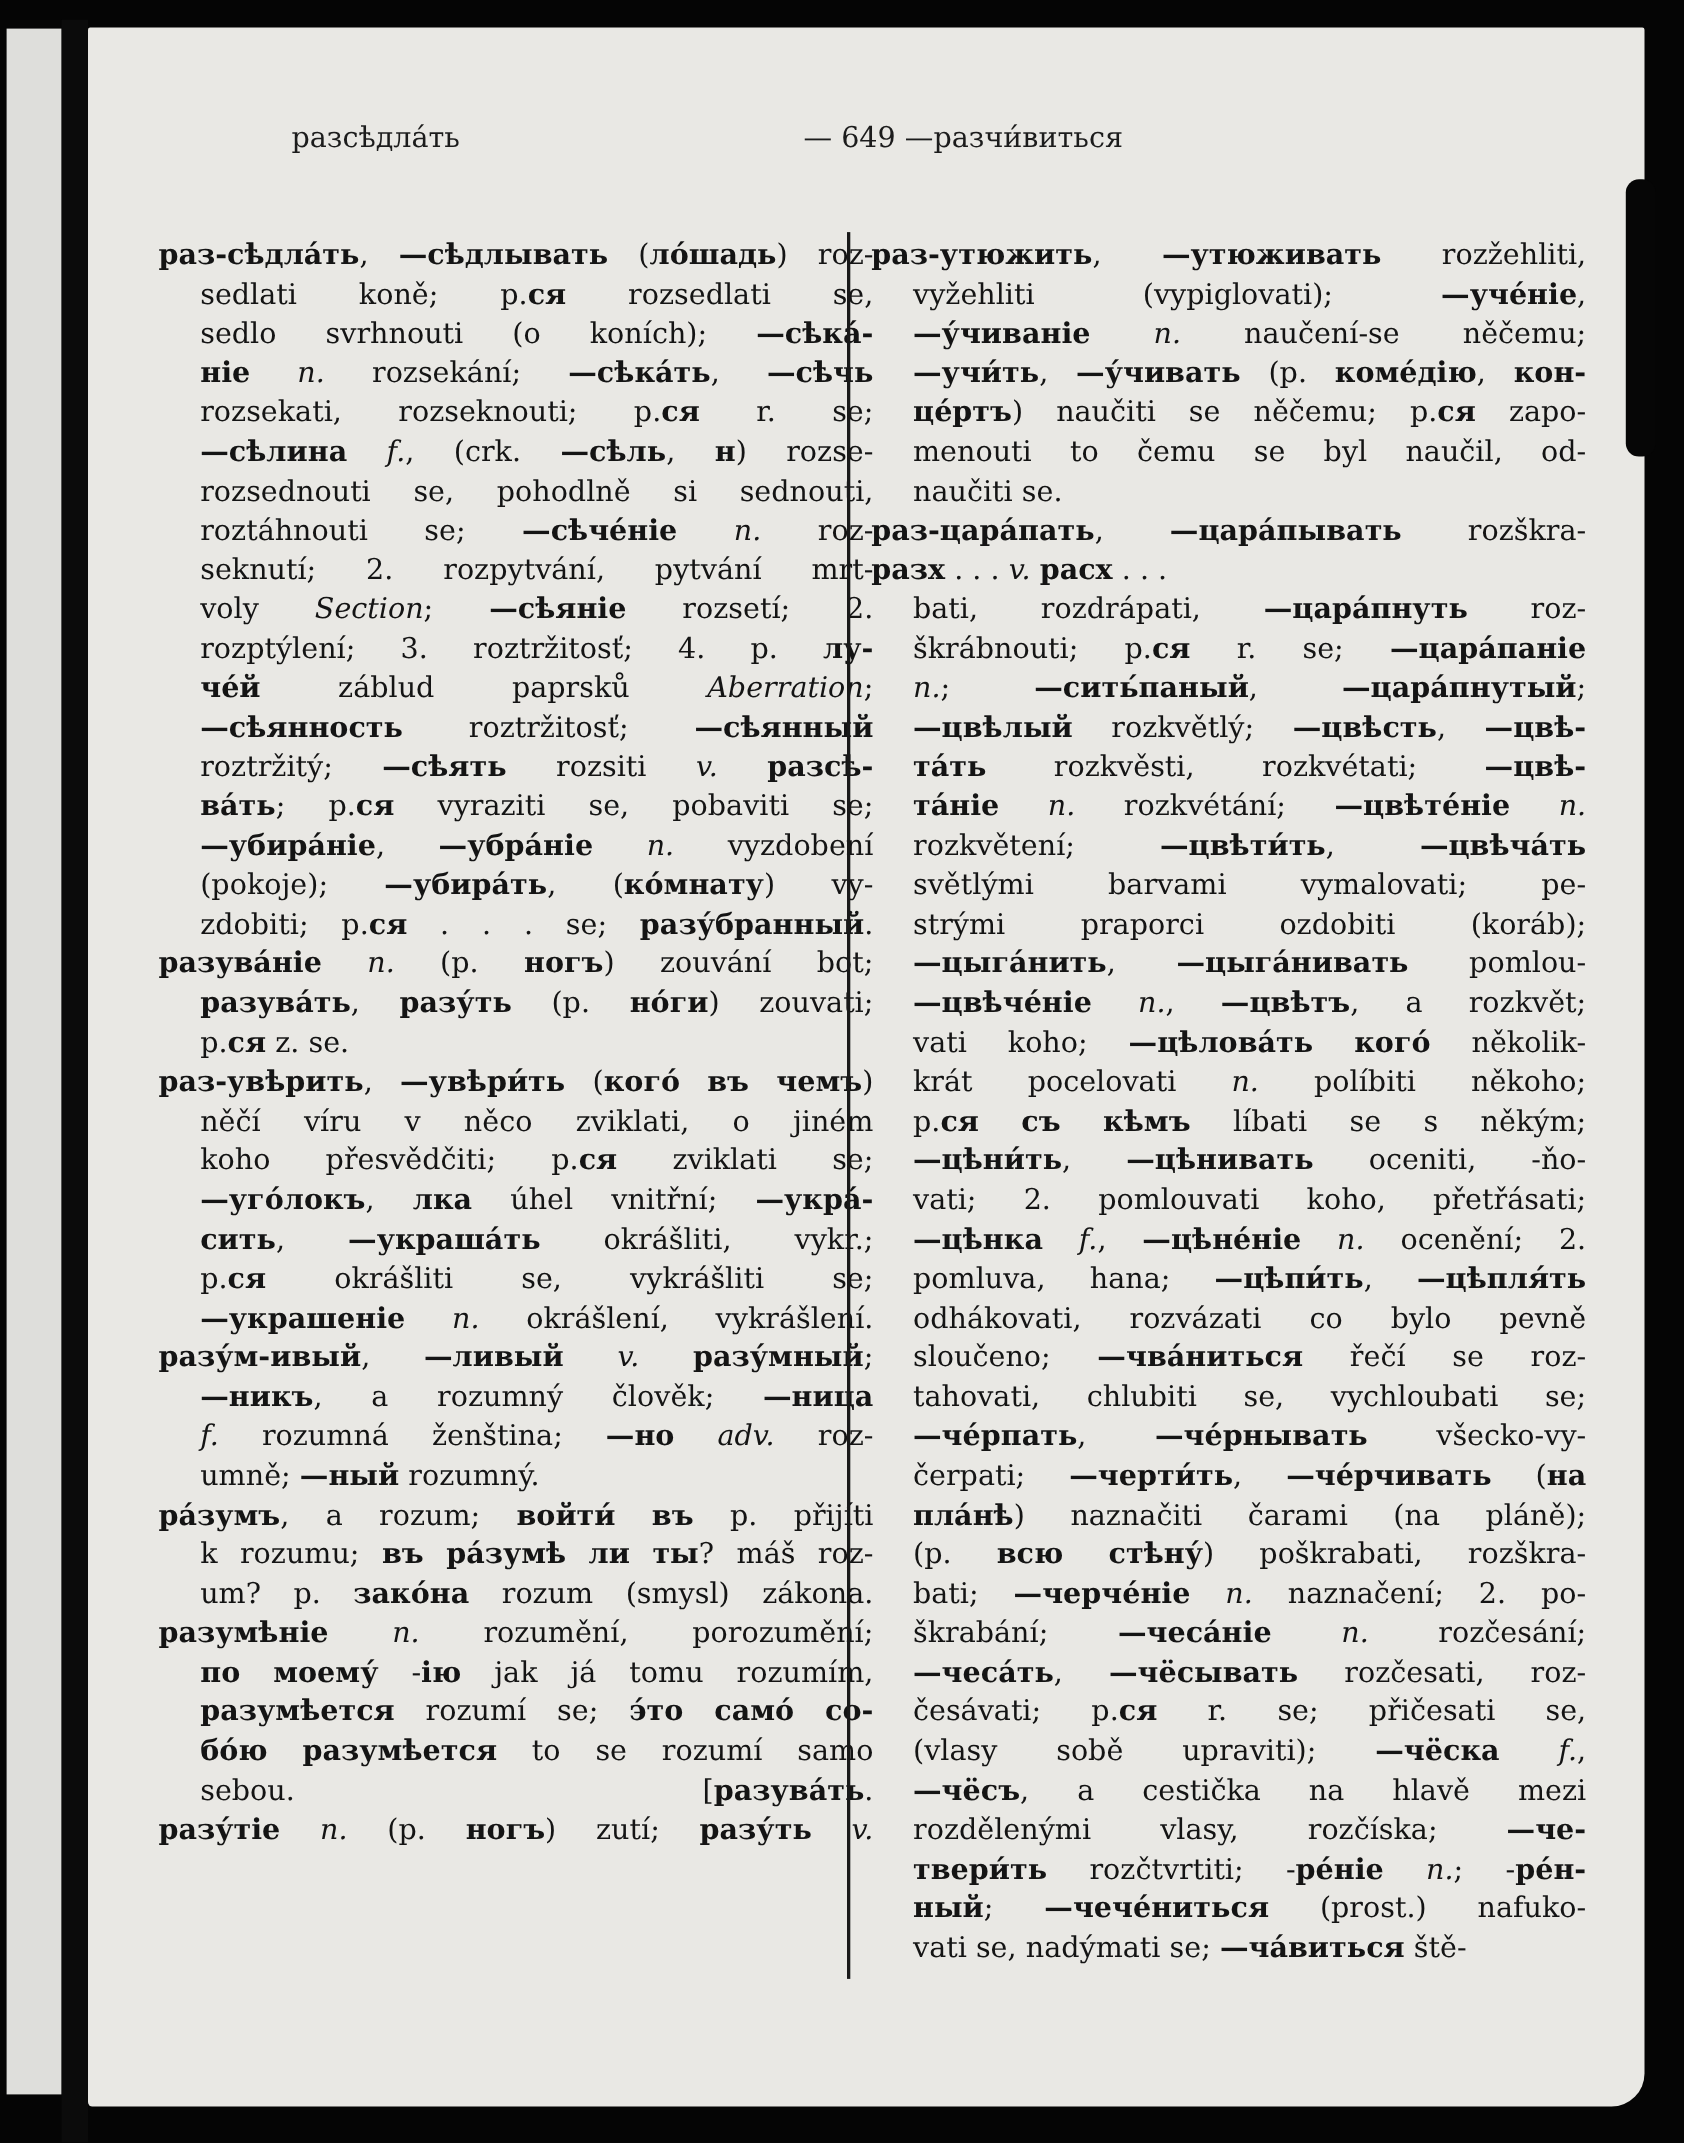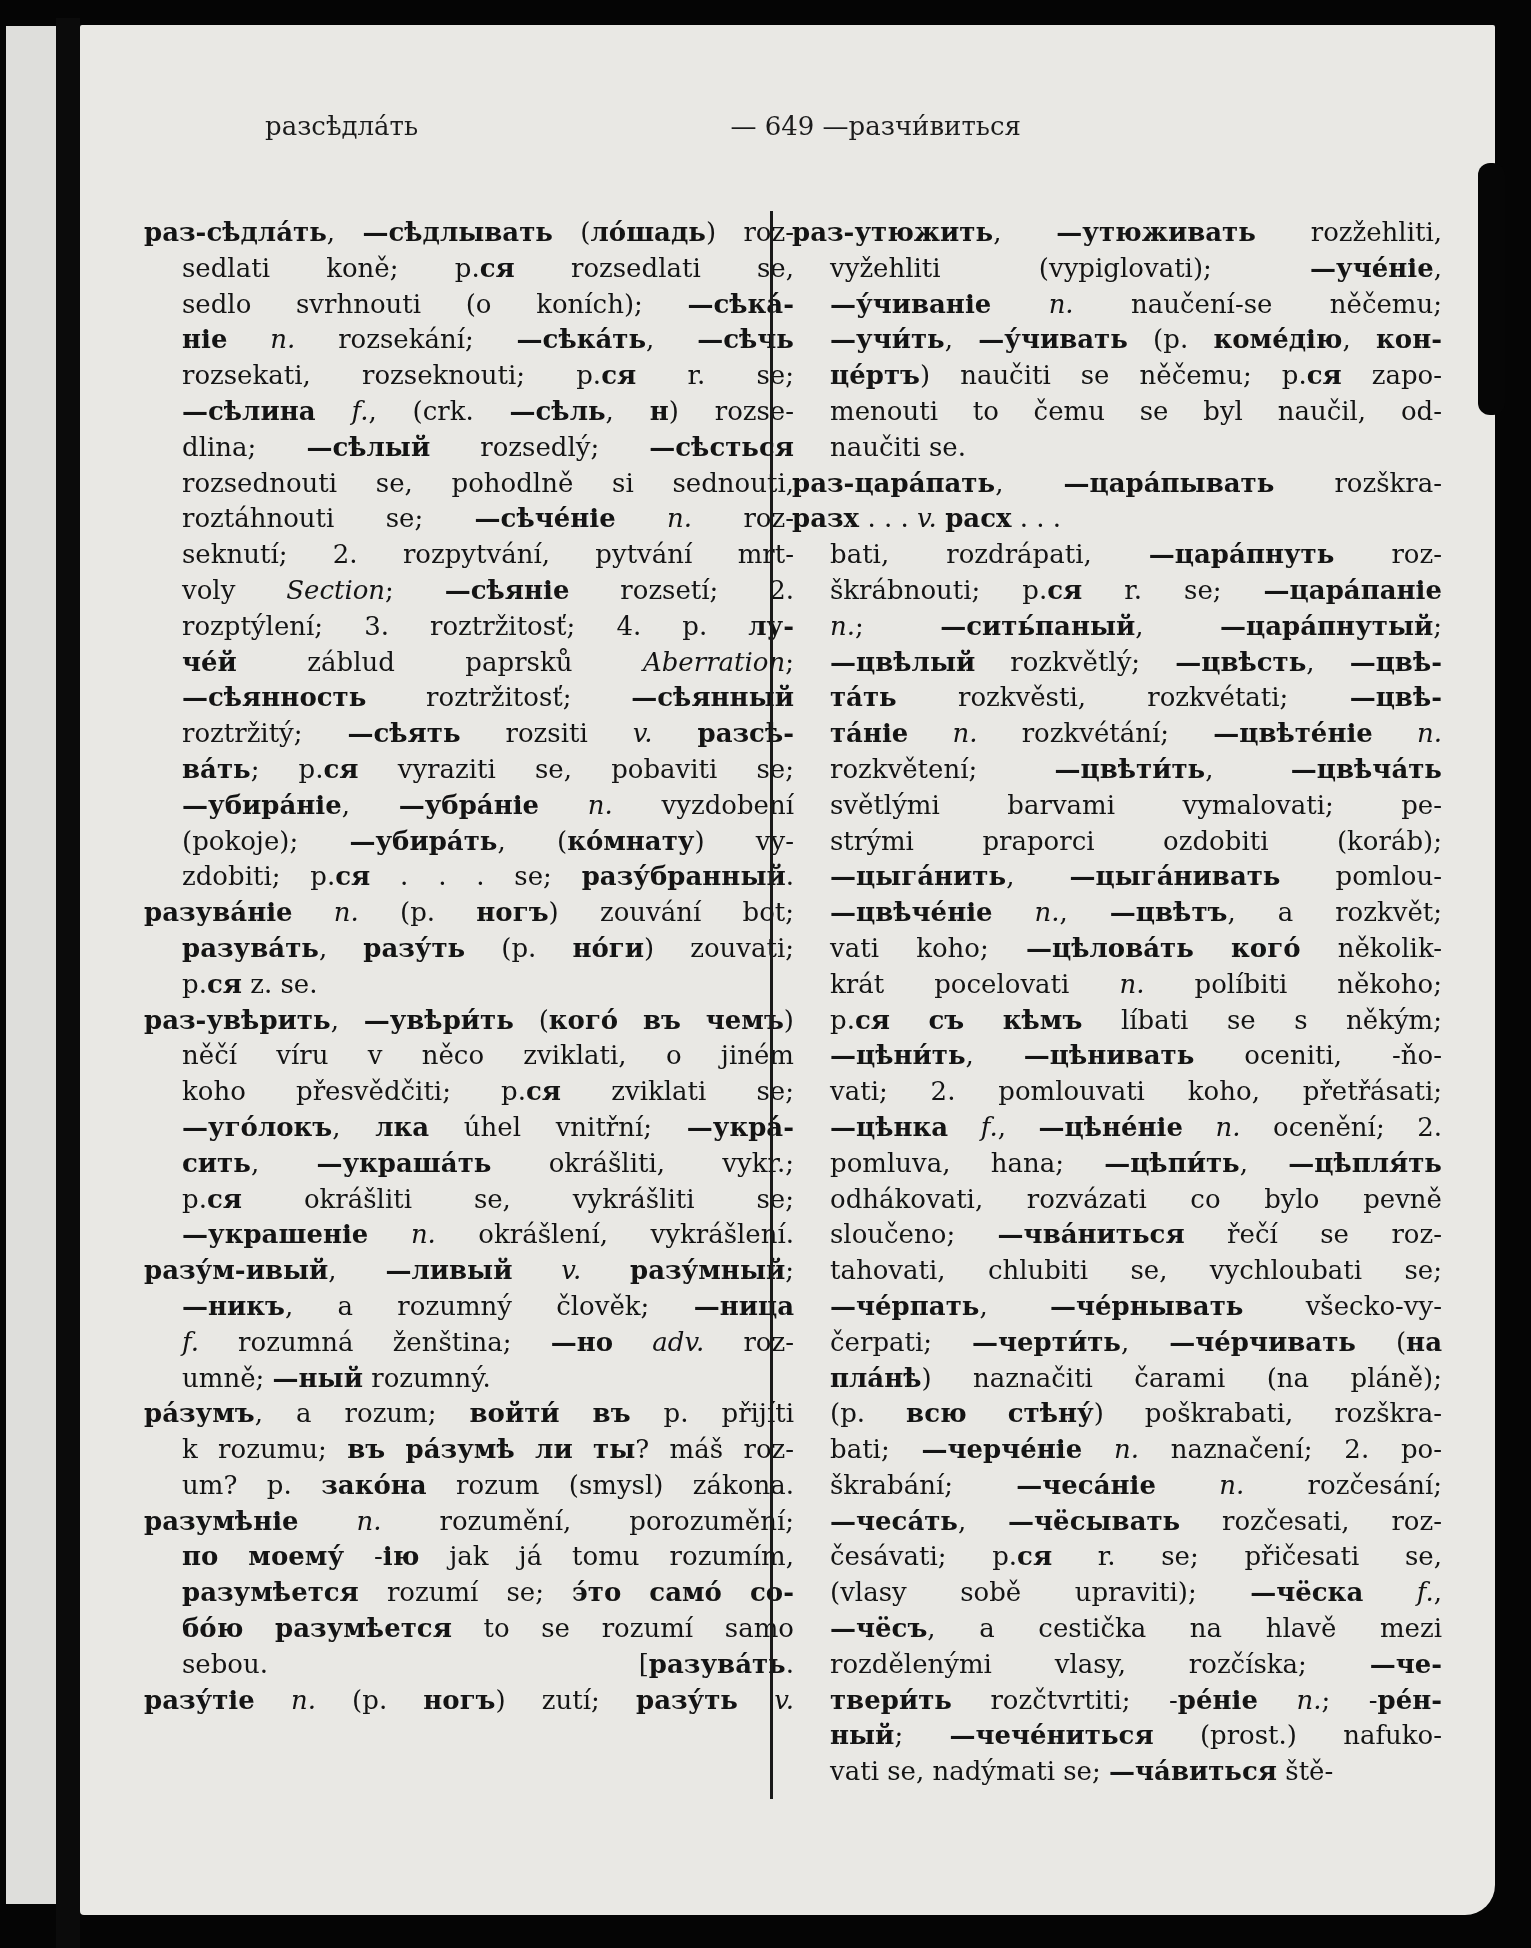--- a/index.html
+++ b/index.html
@@ -48,21 +48,20 @@
       <span class="rh-right">разчи́виться</span>
     </div>
 
     <div class="col col-left">
         <div class="line flush"><b>раз-сѣдла́ть</b>, <b>—сѣдлывать</b> (<b>ло́шадь</b>) roz-</div>
         <div class="line">sedlati koně; p.<b>ся</b> rozsedlati se,</div>
         <div class="line">sedlo svrhnouti (o koních); <b>—сѣка́-</b></div>
         <div class="line"><b>ніе</b> <i>n.</i> rozsekání; <b>—сѣка́ть</b>, <b>—сѣчь</b></div>
         <div class="line">rozsekati, rozseknouti; p.<b>ся</b> r. se;</div>
         <div class="line"><b>—сѣлина</b> <i>f.</i>, (crk. <b>—сѣль</b>, <b>н</b>) rozse-</div>
-        <div class="line">dlina; <b>—сѣлый</b> rozsedlý; <b>—сѣсться</b></div>
         <div class="line">rozsednouti se, pohodlně si sednouti,</div>
         <div class="line">roztáhnouti se; <b>—сѣче́ніе</b> <i>n.</i> roz-</div>
         <div class="line">seknutí; 2. rozpytvání, pytvání mrt-</div>
         <div class="line">voly <i>Section</i>; <b>—сѣяніе</b> rozsetí; 2.</div>
         <div class="line">rozptýlení; 3. roztržitosť; 4. p. <b>лу-</b></div>
         <div class="line"><b>че́й</b> záblud paprsků <i>Aberration</i>;</div>
         <div class="line"><b>—сѣянность</b> roztržitosť; <b>—сѣянный</b></div>
         <div class="line">roztržitý; <b>—сѣять</b> rozsiti <i>v.</i> <b>разсѣ-</b></div>
         <div class="line"><b>ва́ть</b>; p.<b>ся</b> vyraziti se, pobaviti se;</div>
         <div class="line"><b>—убира́ніе</b>, <b>—убра́ніе</b> <i>n.</i> vyzdobení</div>

